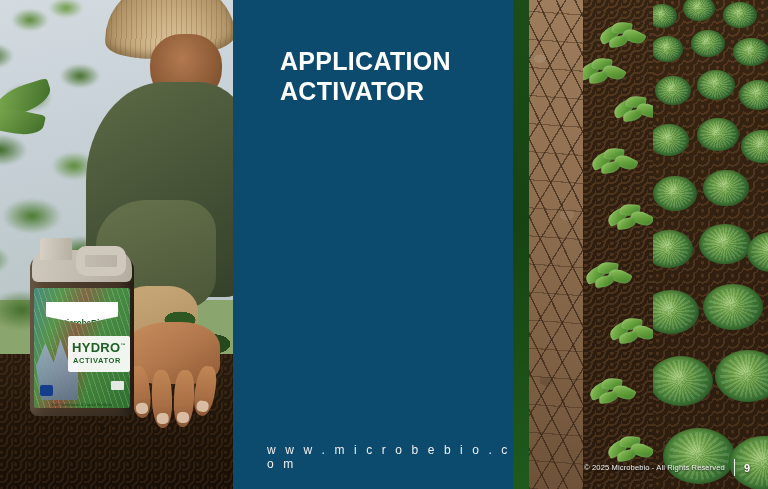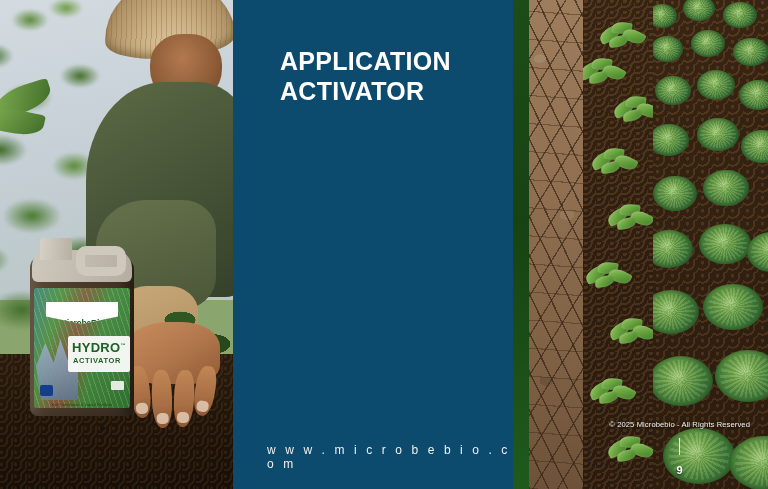--- a/index.html
+++ b/index.html
@@ -368,21 +368,20 @@
   }
 
   
   .footer-right {
     position: absolute;
     right: 18px; bottom: 13px;
     display: flex;
     align-items: center;
     gap: 9px;
     text-shadow: 0 1px 2px rgba(0,0,0,.75);
-    flex-direction: column;
   }
   .copyright {
     color: #f2f2f2;
     font-size: 7.6px;
     letter-spacing: .1px;
   }
   .divider {
     width: 1px; height: 17px;
     background: #ffffff;
     opacity: .9;

